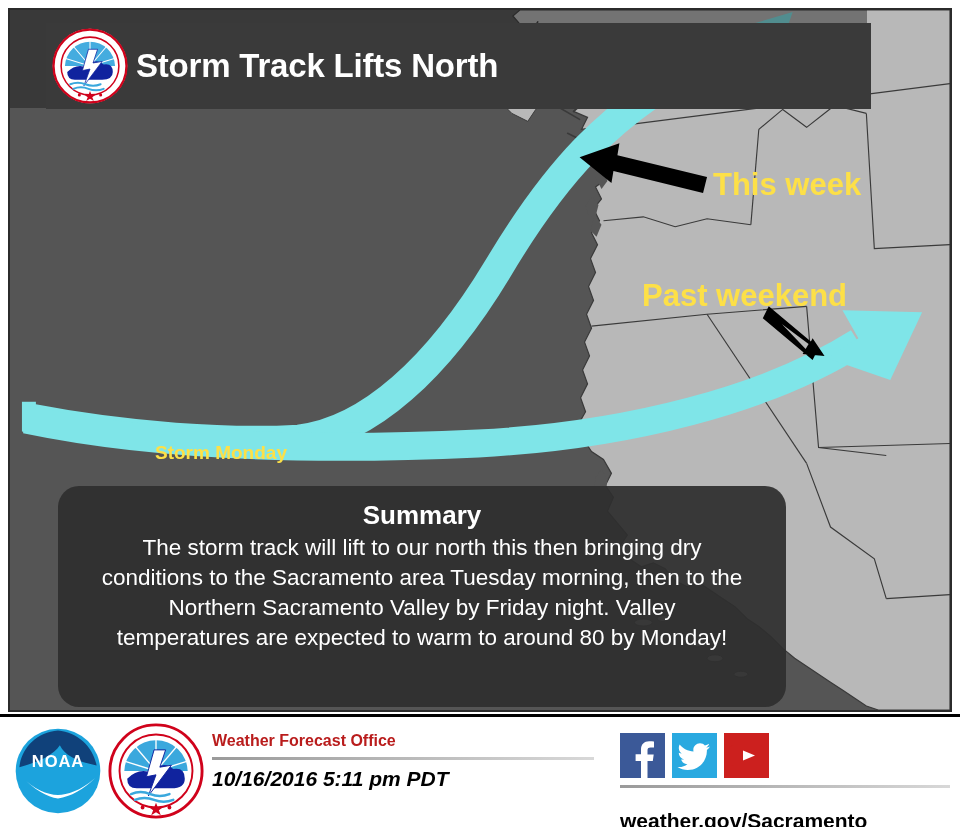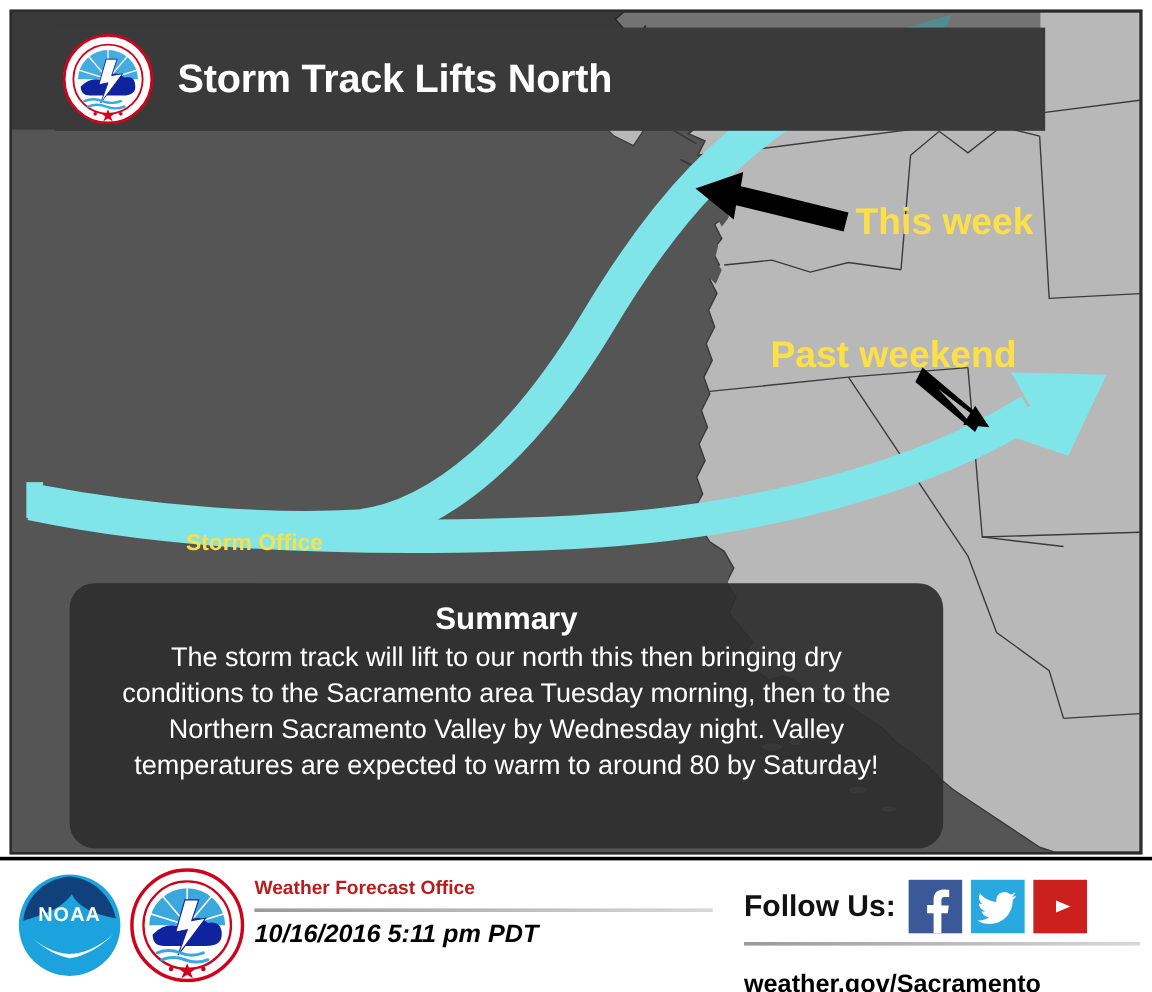--- a/index.html
+++ b/index.html
@@ -25,21 +25,21 @@
     background:rgba(20,20,20,0.42);
   }
   
   .title-plate{
     position:absolute;left:36px;top:13px;width:825px;height:86px;
     background:#3a3a3a;
     display:flex;align-items:center;
   }
   .nws-logo{width:76px;height:76px;margin-left:6px;flex:0 0 auto;}
   .title-text{
-    margin-left:20px;color:#ffffff;font-size:33px;font-weight:bold;
+    margin-left:8px;color:#ffffff;font-size:33px;font-weight:bold;
     letter-spacing:-0.2px;white-space:nowrap;
   }
 
   
   .anno{position:absolute;color:#fde047;font-weight:bold;white-space:nowrap;}
   .anno-thisweek{left:703px;top:157px;font-size:31px;}
   .anno-pastweekend{left:632px;top:268px;font-size:31px;}
   .anno-stormtrack{left:145px;top:432px;font-size:19px;}
 
   
@@ -206,28 +206,28 @@
           <circle cx="36" cy="88" r="2"></circle>
           <circle cx="64" cy="88" r="2"></circle>
           <polygon points="50,83 52,88 57,88 53,91 55,96 50,93 45,96 47,91 43,88 48,88"></polygon>
         </g>
       </svg>
       <div class="title-text">Storm Track Lifts North</div>
     </div>
 
     <div class="anno anno-thisweek">This week</div>
     <div class="anno anno-pastweekend">Past weekend</div>
-    <div class="anno anno-stormtrack">Storm Office</div>
+    <div class="anno anno-stormtrack">Storm Monday</div>
 
     <div class="summary-box">
       <div class="summary-title">Summary</div>
       <div class="summary-body">The storm track will lift to our north this then bringing dry</div>
       <div class="summary-body">conditions to the Sacramento area Tuesday morning, then to the</div>
-      <div class="summary-body">Northern Sacramento Valley by Wednesday night.   Valley</div>
-      <div class="summary-body">temperatures are expected to warm to around 80 by Saturday!</div>
+      <div class="summary-body">Northern Sacramento Valley by Friday night.   Valley</div>
+      <div class="summary-body">temperatures are expected to warm to around 80 by Monday!</div>
     </div>
   </div>
 
   <div class="footer">
 
     <svg class="noaa-logo" viewBox="0 0 100 100">
       <circle cx="50" cy="50" r="46" fill="#1ca3dd"></circle>
       <path d="M50,6 C26,8 10,26 8,46 C28,40 44,34 52,22 C58,34 72,40 92,44 C88,24 72,8 50,6 Z" fill="#10417a"></path>
       <path d="M10,56 C24,70 38,78 50,80 C64,78 78,70 90,58 C74,72 60,76 50,76 C38,76 24,70 10,56 Z" fill="#ffffff"></path>
       <text x="50" y="46" font-family="'Liberation Sans',sans-serif" font-size="18" font-weight="bold" fill="#ffffff" text-anchor="middle" letter-spacing="1">NOAA</text>
@@ -260,21 +260,20 @@
     </svg>
 
     <div class="wfo-block">
       <div class="wfo-line">Weather Forecast Office</div>
       <div class="wfo-rule"></div>
       <div class="wfo-date">10/16/2016  5:11 pm PDT</div>
     </div>
 
     <div class="follow-block">
       <div class="follow-row">
-        <div class="follow-label">Follow Us:</div>
 
         <svg class="social" viewBox="0 0 45 45">
           <rect width="45" height="45" fill="#3b5998"></rect>
           <path d="M27.5,45 V28 h5.3 l0.9,-6.4 h-6.2 v-4.1 c0,-1.9 0.5,-3.1 3.2,-3.1 h3.3 V8.6
                    c-0.6,-0.1 -2.6,-0.3 -4.9,-0.3 c-4.8,0 -8.1,2.9 -8.1,8.3 v4.6 h-5.4 V28 h5.4 v17 Z" fill="#ffffff"></path>
         </svg>
 
         <svg class="social" viewBox="0 0 45 45">
           <rect width="45" height="45" fill="#29a9e0"></rect>
           <path d="M38,13.4 c-1.2,0.5 -2.5,0.9 -3.8,1.1 c1.4,-0.8 2.4,-2.1 2.9,-3.7

